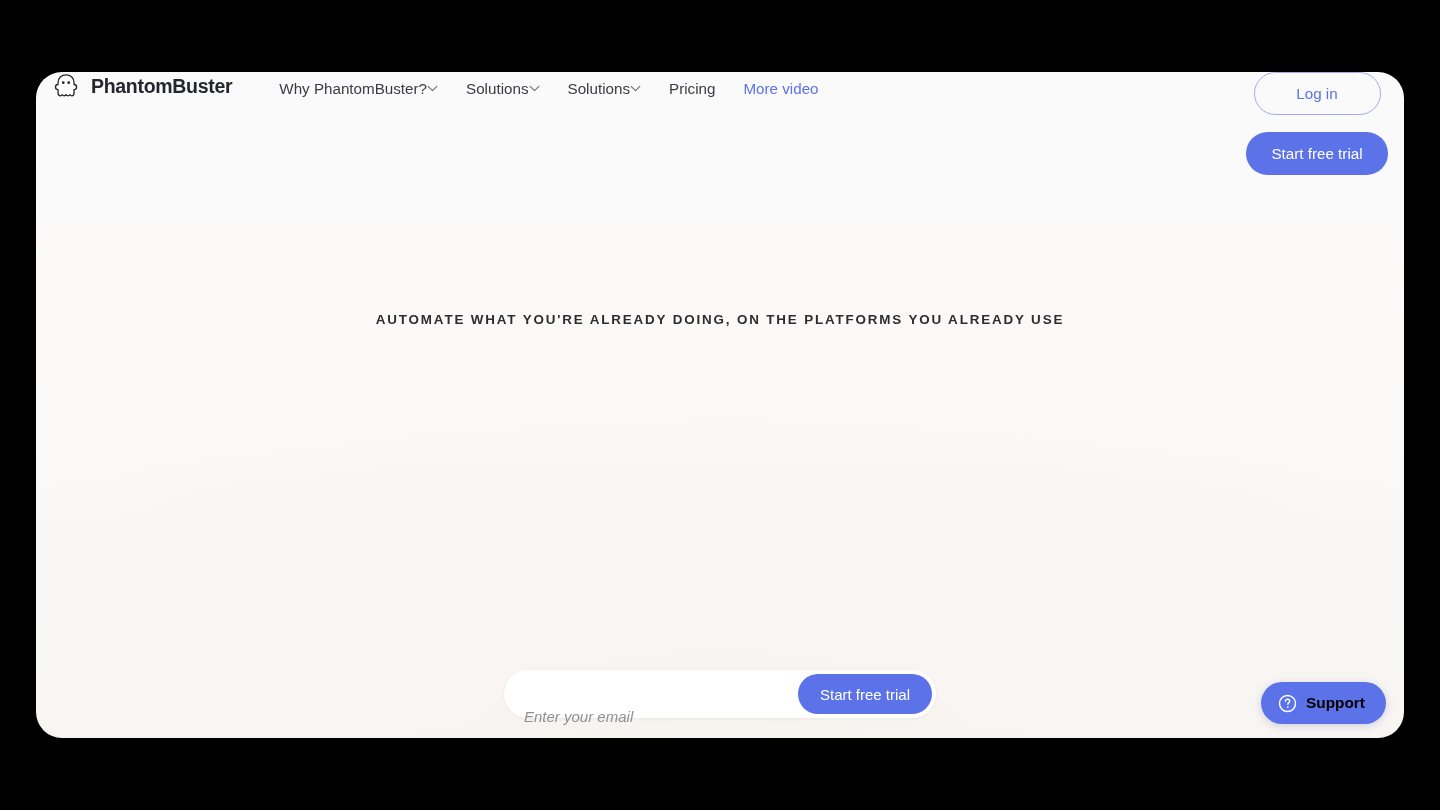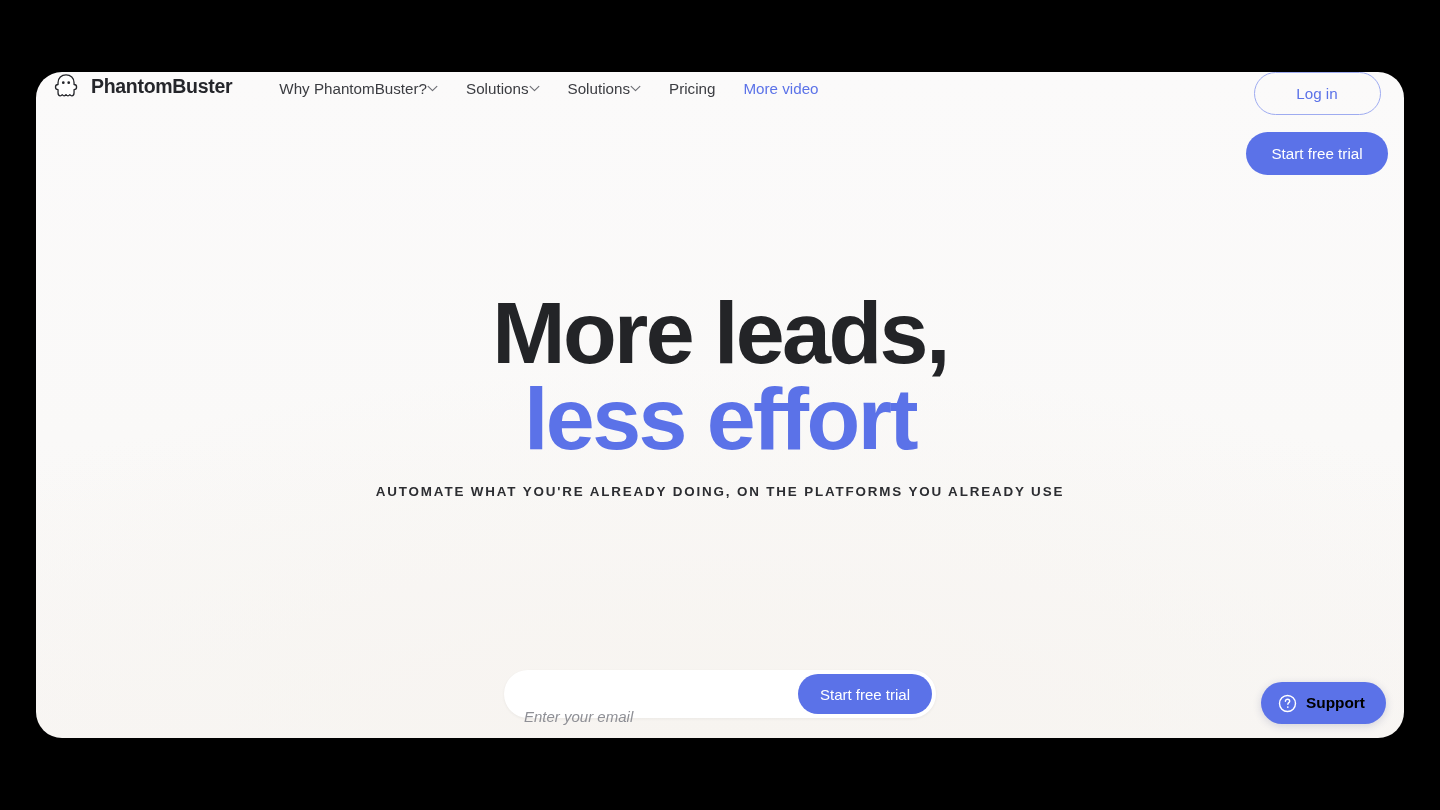--- a/index.html
+++ b/index.html
@@ -272,24 +272,20 @@
     </div>
 
     <div id="nav-actions">
       <button id="login-btn">Log in</button>
       <button id="trial-btn">Start free trial</button>
     </div>
 
   </nav>
 
   <div id="hero">
-    <h1 id="headline">
-      <span class="dark-line">More leads,</span>
-      <span class="accent-line">less effort</span>
-    </h1>
     <div id="subheadline">AUTOMATE WHAT YOU'RE ALREADY DOING, ON THE PLATFORMS YOU ALREADY USE</div>
   </div>
 
   <form id="signup-form">
     <input id="email-input" type="text" placeholder="Enter your email" style="">
     <button id="form-submit-btn" type="submit">Start free trial</button>
   </form>
 
   <div id="form-note">No credit card required</div>
 

